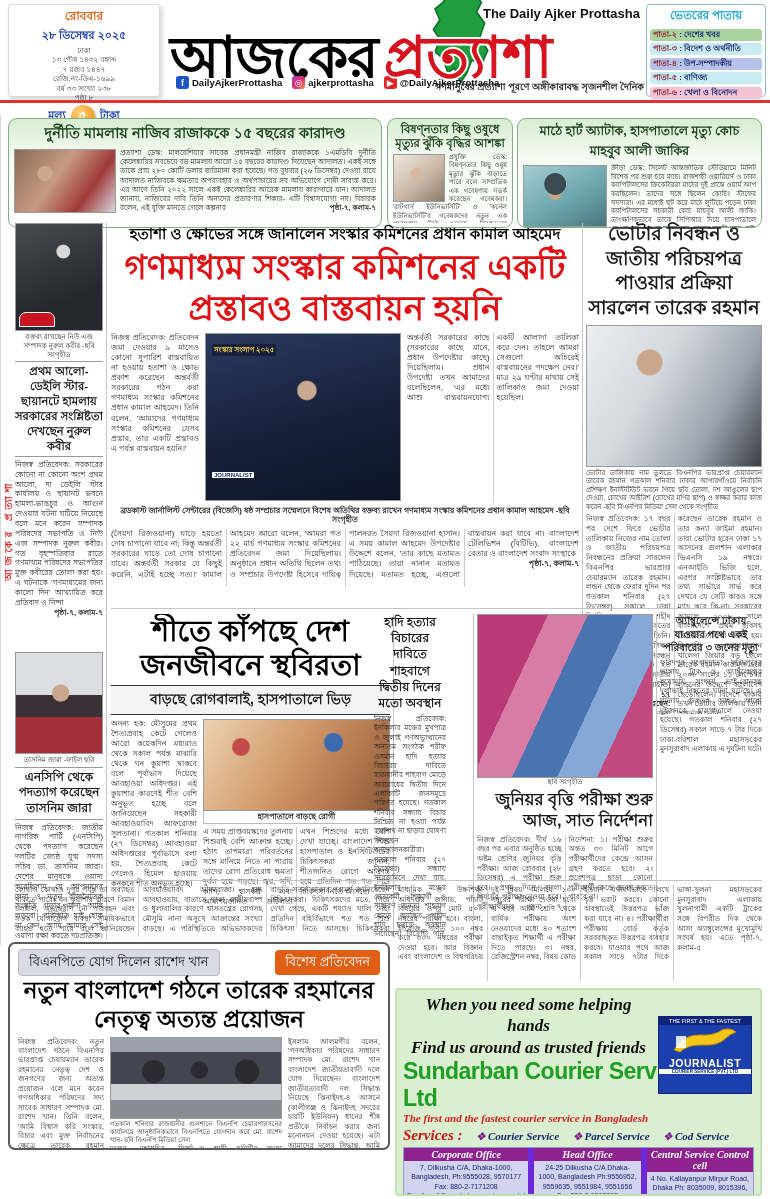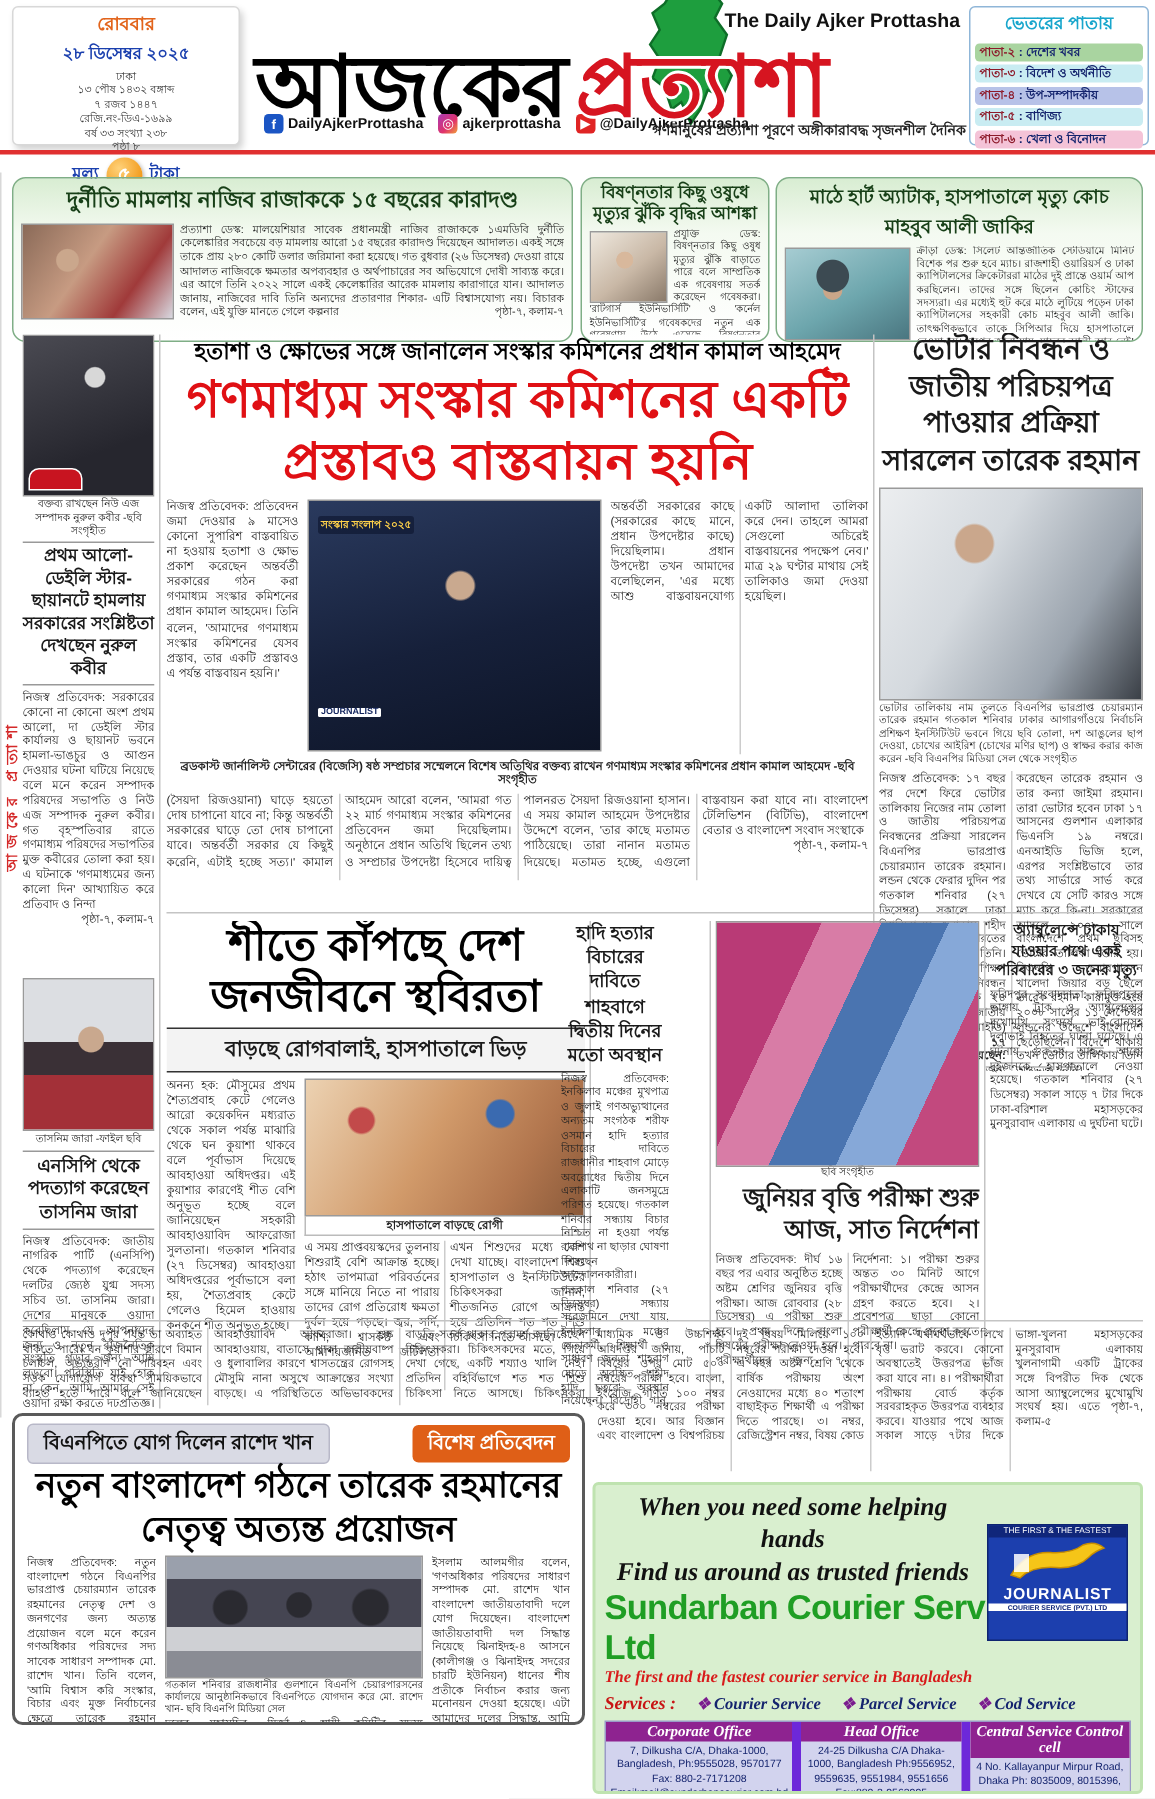--- a/index.html
+++ b/index.html
@@ -5,21 +5,21 @@
   html,body{margin:0;padding:0;background:#e9e9e9;}
   #page{position:relative;width:770px;height:1199px;background:#fff;margin:0 auto;
         font-family:"Liberation Sans","DejaVu Sans",sans-serif;color:#1a1a1a;overflow:hidden;}
   .abs{position:absolute;}
   .just{text-align:justify;text-justify:inter-word;}
   .ctr{text-align:center;}
   .clip{overflow:hidden;}
   .photo{position:relative;background-size:cover;border:1px solid #9a9a9a;box-sizing:border-box;}
   .cap{font-size:7px;line-height:1.25;color:#222;}
   .body-txt{font-size:8px;line-height:1.3;color:#222;}
-  .jump{font-weight:normal;float:right;}
+  .jump{font-weight:bold;float:right;}
   .vrule{position:absolute;width:1px;background:#c4c4c4;}
   .hrule{position:absolute;height:1px;background:#c4c4c4;}
 
   
   #infobox{left:8px;top:4px;width:152px;height:93px;border:1px solid #d8d8d8;border-radius:4px;
            box-shadow:2px 3px 5px rgba(0,0,0,.18);padding:2px 4px;box-sizing:border-box;background:#fff;}
   #infobox .day{color:#e2641c;font-weight:bold;font-size:12px;}
   #infobox .date{color:#1a3fae;font-weight:bold;font-size:11px;}
   #infobox .ln{font-size:7.3px;color:#333;line-height:1.3;}
   #pricerow{display:flex;align-items:center;justify-content:center;gap:5px;margin-top:2px;}
@@ -63,33 +63,33 @@
   .overlay-txt{position:absolute;color:#ffd24a;font-size:7px;font-weight:bold;background:rgba(10,16,40,.55);padding:0 2px;border-radius:2px;}
   .overlay-white{position:absolute;color:#13255e;background:#fff;font-size:6px;font-weight:bold;padding:0 2px;border-radius:1px;}
 
   
   #winter-headline{font-size:29px;line-height:1.18;font-weight:900;color:#000;}
   #winter-subhead{font-size:14px;font-weight:800;border-top:1.5px solid #333;border-bottom:1.5px solid #333;
                   background:#f3f3f3;padding:2px 0;margin-top:3px;}
 
   
   #bnp-box{border:2px solid #5a5a5a;border-radius:7px;background:#fff;box-sizing:border-box;padding:5px 8px;}
-  .pill{display:inline-block;border-radius:4px;padding:2px 10px;font-size:13px;font-weight:700;text-align:right;}
+  .pill{display:inline-block;border-radius:4px;padding:2px 10px;font-size:13px;font-weight:400;text-align:right;}
   .pill-grey{background:#d9dae4;color:#111;border:1px solid #b8b8c8;}
   .pill-orange{background:#df5f17;color:#fff;}
   #bnp-headline{font-size:23px;line-height:1.25;font-weight:900;color:#000;}
 
   
   #ad-box{background:#d9efcf;border:2px solid #bfe3b0;border-radius:4px;box-sizing:border-box;padding:4px 6px;overflow:hidden;}
   #ad-box .tag{font-family:"Liberation Serif","DejaVu Serif",serif;font-style:italic;font-weight:bold;
                font-size:17px;color:#111;line-height:1.25;}
   #ad-title{font-size:23px;font-weight:900;color:#1f9e24;letter-spacing:-.5px;}
   #ad-sub{font-family:"Liberation Serif","DejaVu Serif",serif;font-style:italic;font-weight:bold;color:#d81b1b;font-size:11px;}
   #ad-services{font-family:"Liberation Serif","DejaVu Serif",serif;font-style:italic;margin-top:2px;}
-  #ad-services .svc-label{color:#c81414;font-weight:900;font-size:12px;}
+  #ad-services .svc-label{color:#c81414;font-weight:900;font-size:15px;}
   #ad-services .svc{color:#15246e;font-weight:bold;font-size:11px;margin-left:10px;}
   #ad-services .dia{color:#7a1c8e;}
   #ad-table{display:flex;margin-top:3px;border:1px solid #9a9ac8;}
   .ad-col{flex:1;background:#d2d3ee;border-right:6px solid #6d28d9;}
   .ad-col:last-child{border-right:none;}
   .ad-col .och{background:#8e2390;color:#fff;font-family:"Liberation Serif","DejaVu Serif",serif;
                font-style:italic;font-weight:bold;font-size:10px;text-align:center;padding:1px 0;}
   .ad-col .ocb{font-size:7px;line-height:1.35;color:#15246e;text-align:center;padding:2px 3px;height:48px;overflow:hidden;}
   #ad-branches{font-size:6.8px;line-height:1.35;color:#15246e;margin-top:3px;font-style:italic;}
   #ad-logo{position:absolute;right:8px;top:26px;width:92px;height:76px;background:#1c3fae;border:1px solid #0e2470;}

